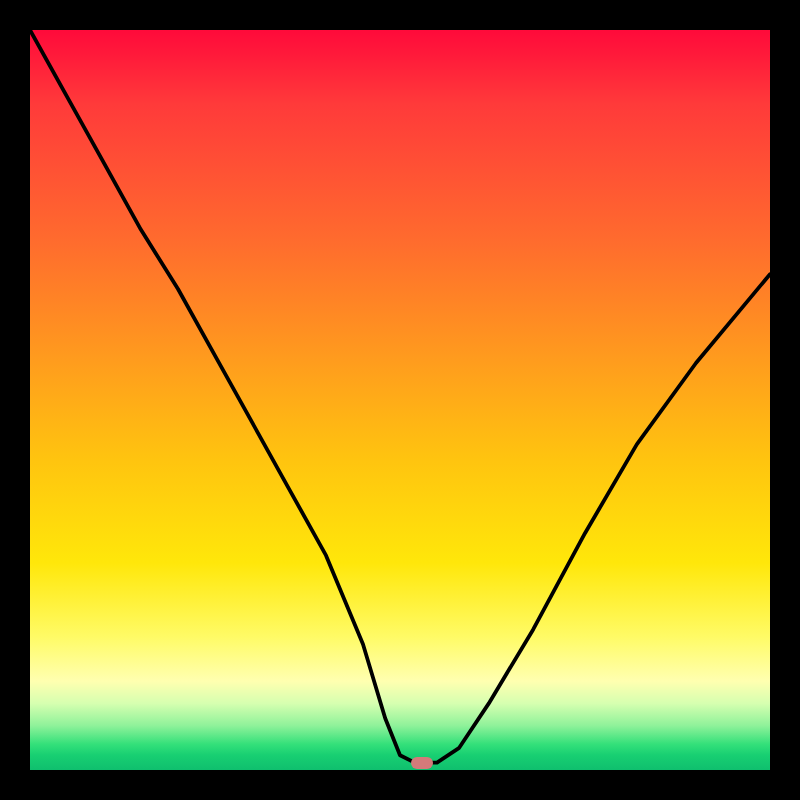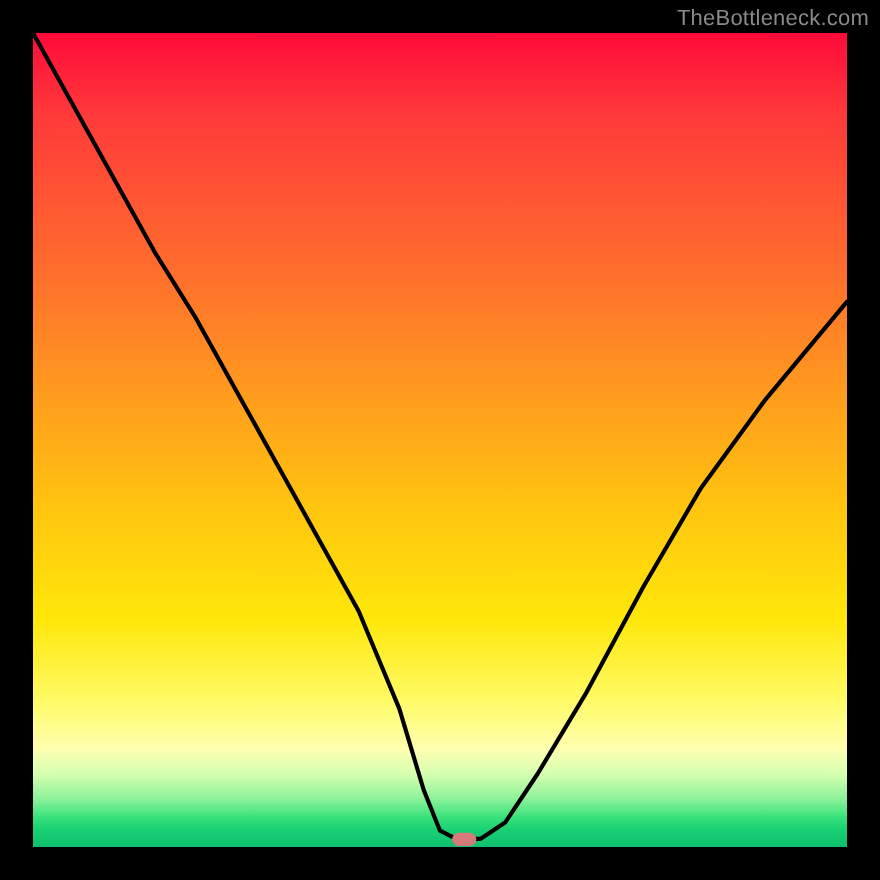--- a/index.html
+++ b/index.html
@@ -73,21 +73,20 @@
     font-weight: 500;
     letter-spacing: 0.2px;
     user-select: none;
   }
 </style>
 </head>
 <body>
 
 <div class="frame">
 
-  <div class="watermark">TheBottleneck.com</div>
 
   <div class="plot">
     <div class="gradient"></div>
 
     <svg class="curve" viewBox="0 0 740 740" preserveAspectRatio="none">
       <path id="curve-path" d="M0.0 0.0 L37.0 66.6 L74.0 133.2 L111.0 199.8 L148.0 259.0 L185.0 325.6 L222.0 392.2 L259.0 458.8 L296.0 525.4 L333.0 614.2 L355.2 688.2 L370.0 725.2 L384.8 732.6 L407.0 732.6 L429.2 717.8 L458.8 673.4 L503.2 599.4 L555.0 503.2 L606.8 414.4 L666.0 333.0 L740.0 244.2" fill="none" stroke="#000" stroke-width="3.8" stroke-linejoin="round" stroke-linecap="round"></path>
     </svg>
 
     <div class="marker" id="opt-marker" style="left: 53%; top: 99%; background: rgb(212, 122, 122);"></div>
   </div>

